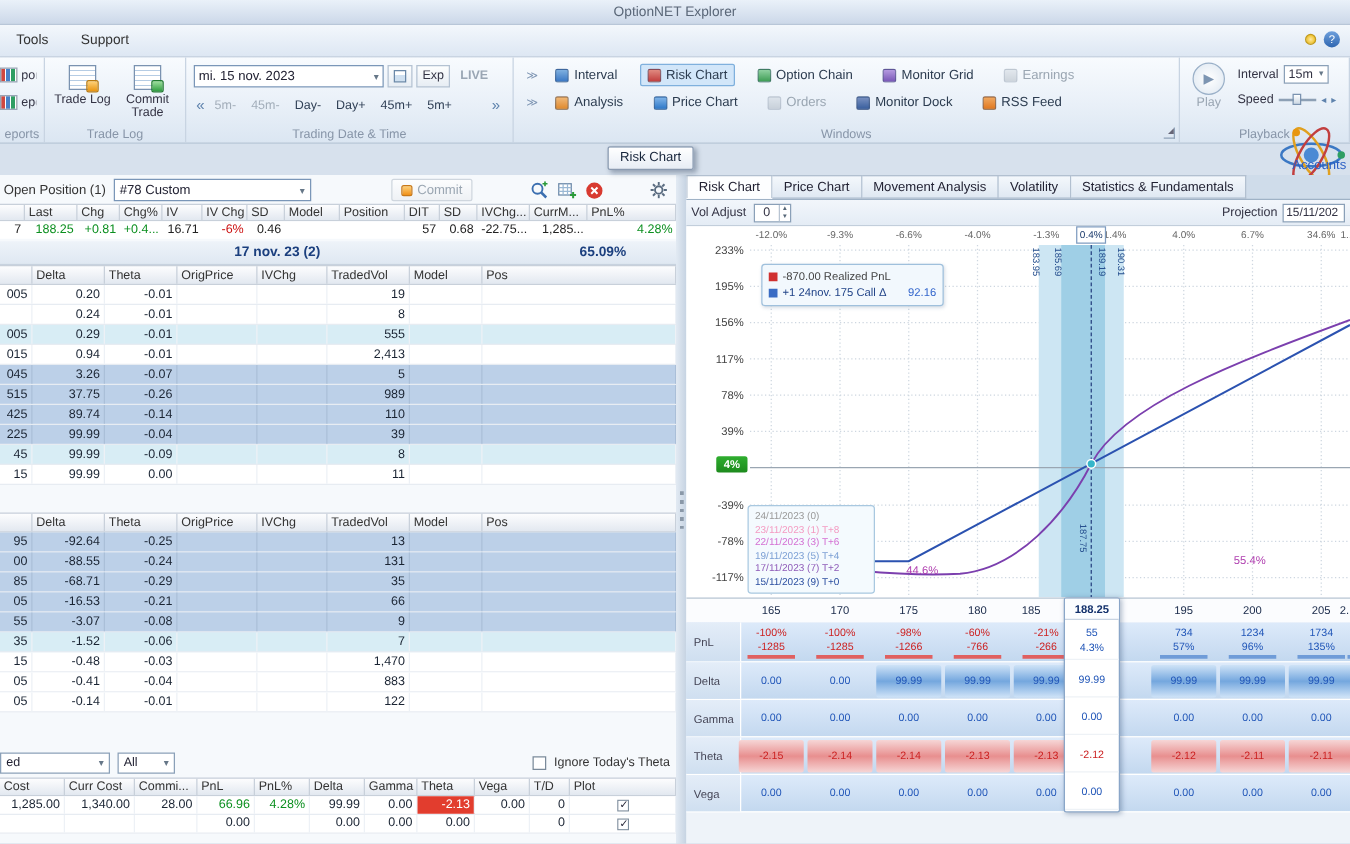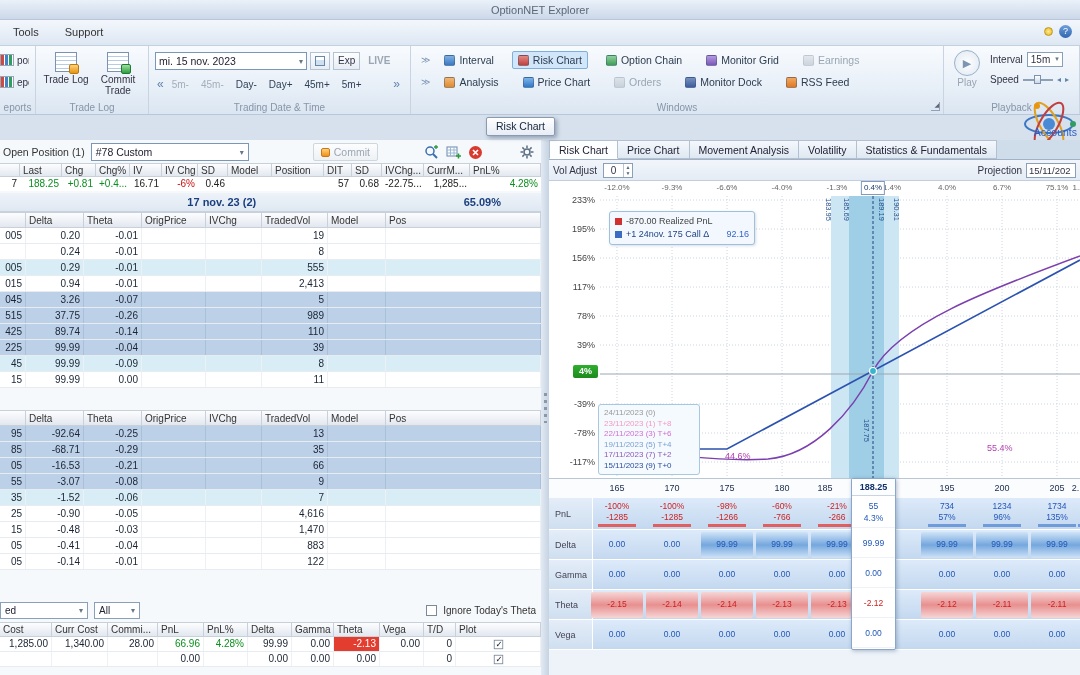--- a/index.html
+++ b/index.html
@@ -552,20 +552,30 @@
           <div class="c num" style="width:26px;flex:0 0 26px">95</div>
           <div class="c num" style="width:58px;flex:0 0 58px">-92.64</div>
           <div class="c num" style="width:58px;flex:0 0 58px">-0.25</div>
           <div class="c" style="width:64px;flex:0 0 64px"></div>
           <div class="c" style="width:56px;flex:0 0 56px"></div>
           <div class="c num" style="width:66px;flex:0 0 66px">13</div>
           <div class="c" style="width:58px;flex:0 0 58px"></div>
           <div class="c" style="flex:1"></div>
         </div>
         <div class="trow sel">
+          <div class="c num" style="width:26px;flex:0 0 26px">00</div>
+          <div class="c num" style="width:58px;flex:0 0 58px">-88.55</div>
+          <div class="c num" style="width:58px;flex:0 0 58px">-0.24</div>
+          <div class="c" style="width:64px;flex:0 0 64px"></div>
+          <div class="c" style="width:56px;flex:0 0 56px"></div>
+          <div class="c num" style="width:66px;flex:0 0 66px">131</div>
+          <div class="c" style="width:58px;flex:0 0 58px"></div>
+          <div class="c" style="flex:1"></div>
+        </div>
+        <div class="trow sel">
           <div class="c num" style="width:26px;flex:0 0 26px">85</div>
           <div class="c num" style="width:58px;flex:0 0 58px">-68.71</div>
           <div class="c num" style="width:58px;flex:0 0 58px">-0.29</div>
           <div class="c" style="width:64px;flex:0 0 64px"></div>
           <div class="c" style="width:56px;flex:0 0 56px"></div>
           <div class="c num" style="width:66px;flex:0 0 66px">35</div>
           <div class="c" style="width:58px;flex:0 0 58px"></div>
           <div class="c" style="flex:1"></div>
         </div>
         <div class="trow sel">
@@ -588,30 +598,20 @@
           <div class="c" style="width:58px;flex:0 0 58px"></div>
           <div class="c" style="flex:1"></div>
         </div>
         <div class="trow cyan">
           <div class="c num" style="width:26px;flex:0 0 26px">35</div>
           <div class="c num" style="width:58px;flex:0 0 58px">-1.52</div>
           <div class="c num" style="width:58px;flex:0 0 58px">-0.06</div>
           <div class="c" style="width:64px;flex:0 0 64px"></div>
           <div class="c" style="width:56px;flex:0 0 56px"></div>
           <div class="c num" style="width:66px;flex:0 0 66px">7</div>
-          <div class="c" style="width:58px;flex:0 0 58px"></div>
-          <div class="c" style="flex:1"></div>
-        </div>
-        <div class="trow ">
-          <div class="c num" style="width:26px;flex:0 0 26px">25</div>
-          <div class="c num" style="width:58px;flex:0 0 58px">-0.90</div>
-          <div class="c num" style="width:58px;flex:0 0 58px">-0.05</div>
-          <div class="c" style="width:64px;flex:0 0 64px"></div>
-          <div class="c" style="width:56px;flex:0 0 56px"></div>
-          <div class="c num" style="width:66px;flex:0 0 66px">4,616</div>
           <div class="c" style="width:58px;flex:0 0 58px"></div>
           <div class="c" style="flex:1"></div>
         </div>
         <div class="trow ">
           <div class="c num" style="width:26px;flex:0 0 26px">15</div>
           <div class="c num" style="width:58px;flex:0 0 58px">-0.48</div>
           <div class="c num" style="width:58px;flex:0 0 58px">-0.03</div>
           <div class="c" style="width:64px;flex:0 0 64px"></div>
           <div class="c" style="width:56px;flex:0 0 56px"></div>
           <div class="c num" style="width:66px;flex:0 0 66px">1,470</div>
@@ -732,21 +732,21 @@
     <div class="chart-area">
       <div id="top-axis">
           <div class="tlab" style="left:68px">-12.0%</div>
           <div class="tlab" style="left:123px">-9.3%</div>
           <div class="tlab" style="left:178px">-6.6%</div>
           <div class="tlab" style="left:233px">-4.0%</div>
           <div class="tlab" style="left:288px">-1.3%</div>
           <div class="tlab" style="left:343px">1.4%</div>
           <div class="tlab" style="left:398px">4.0%</div>
           <div class="tlab" style="left:453px">6.7%</div>
-          <div class="tlab" style="left:508px">75.1%</div>
+          <div class="tlab" style="left:508px">34.6%</div>
           <div class="tlab" style="left:529px">1...</div>
         </div>
       <div class="curpct">0.4%</div>
 
       <svg class="plot" width="480" height="282">
         <rect x="0" y="0" width="480" height="282" fill="#ffffff"></rect>
         <g stroke="#cdd6e0" stroke-width="1" stroke-dasharray="1,2">
           <line x1="0" y1="4" x2="480" y2="4"></line>
             <line x1="0" y1="33" x2="480" y2="33"></line>
             <line x1="0" y1="62" x2="480" y2="62"></line>

